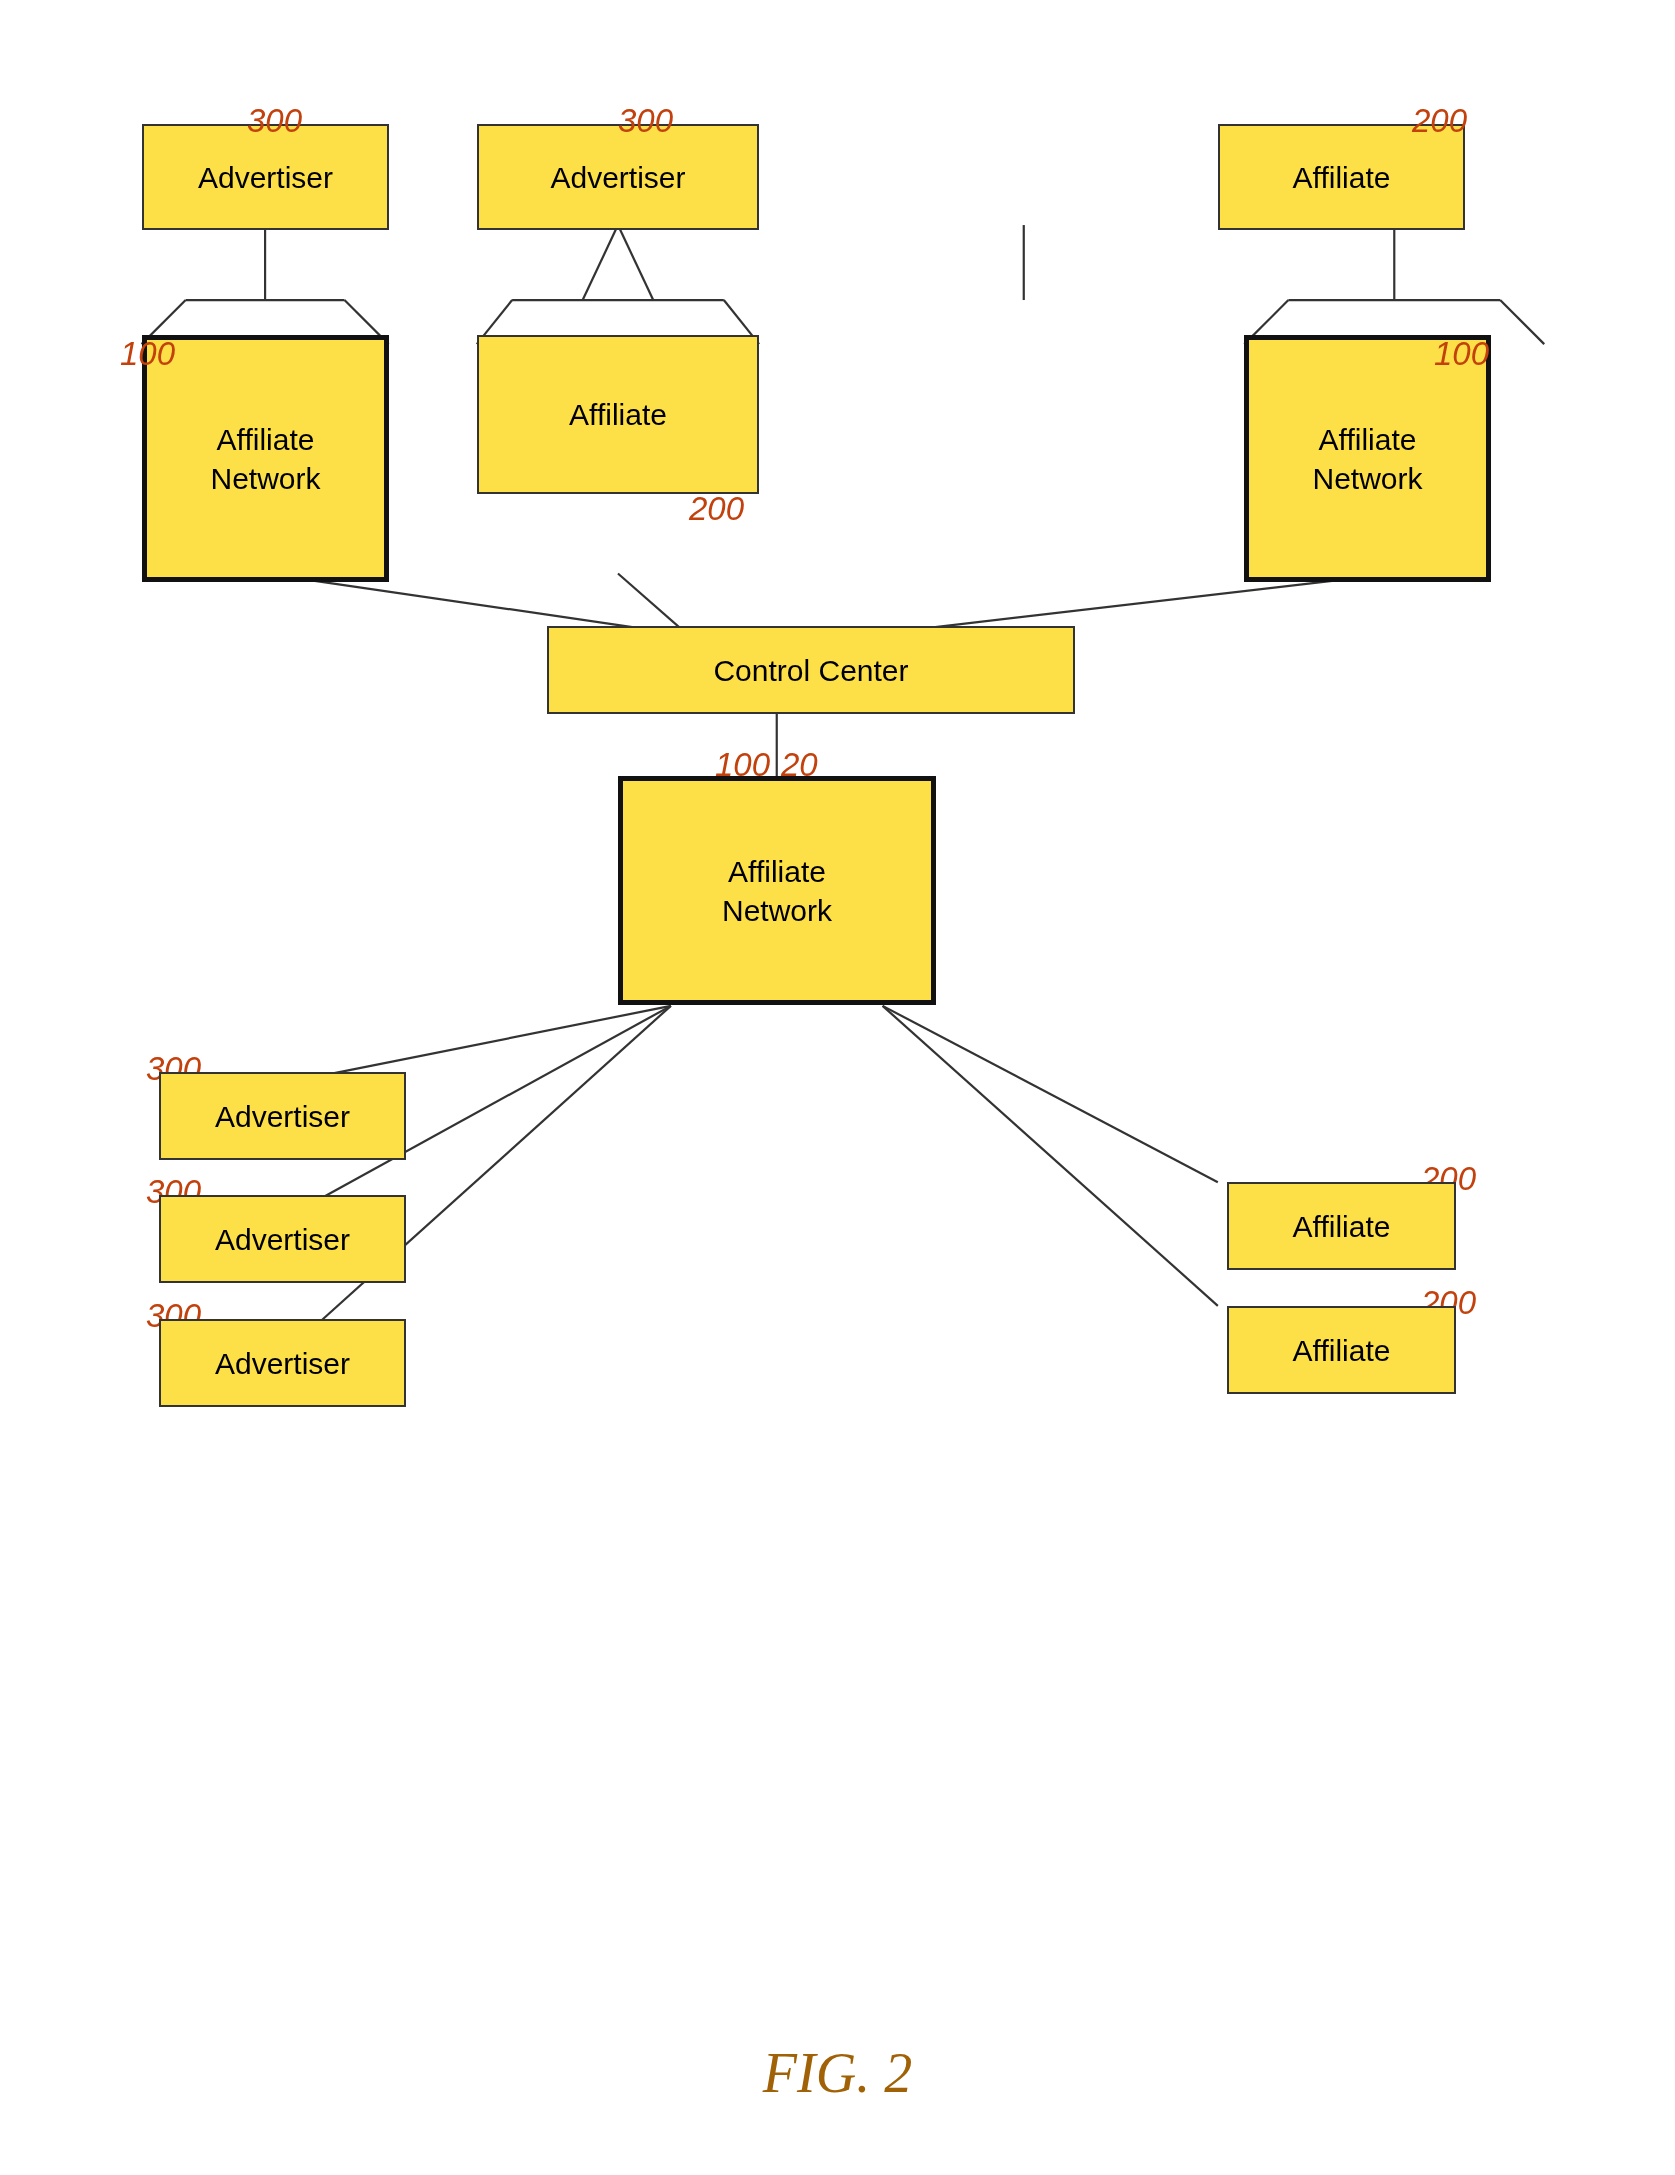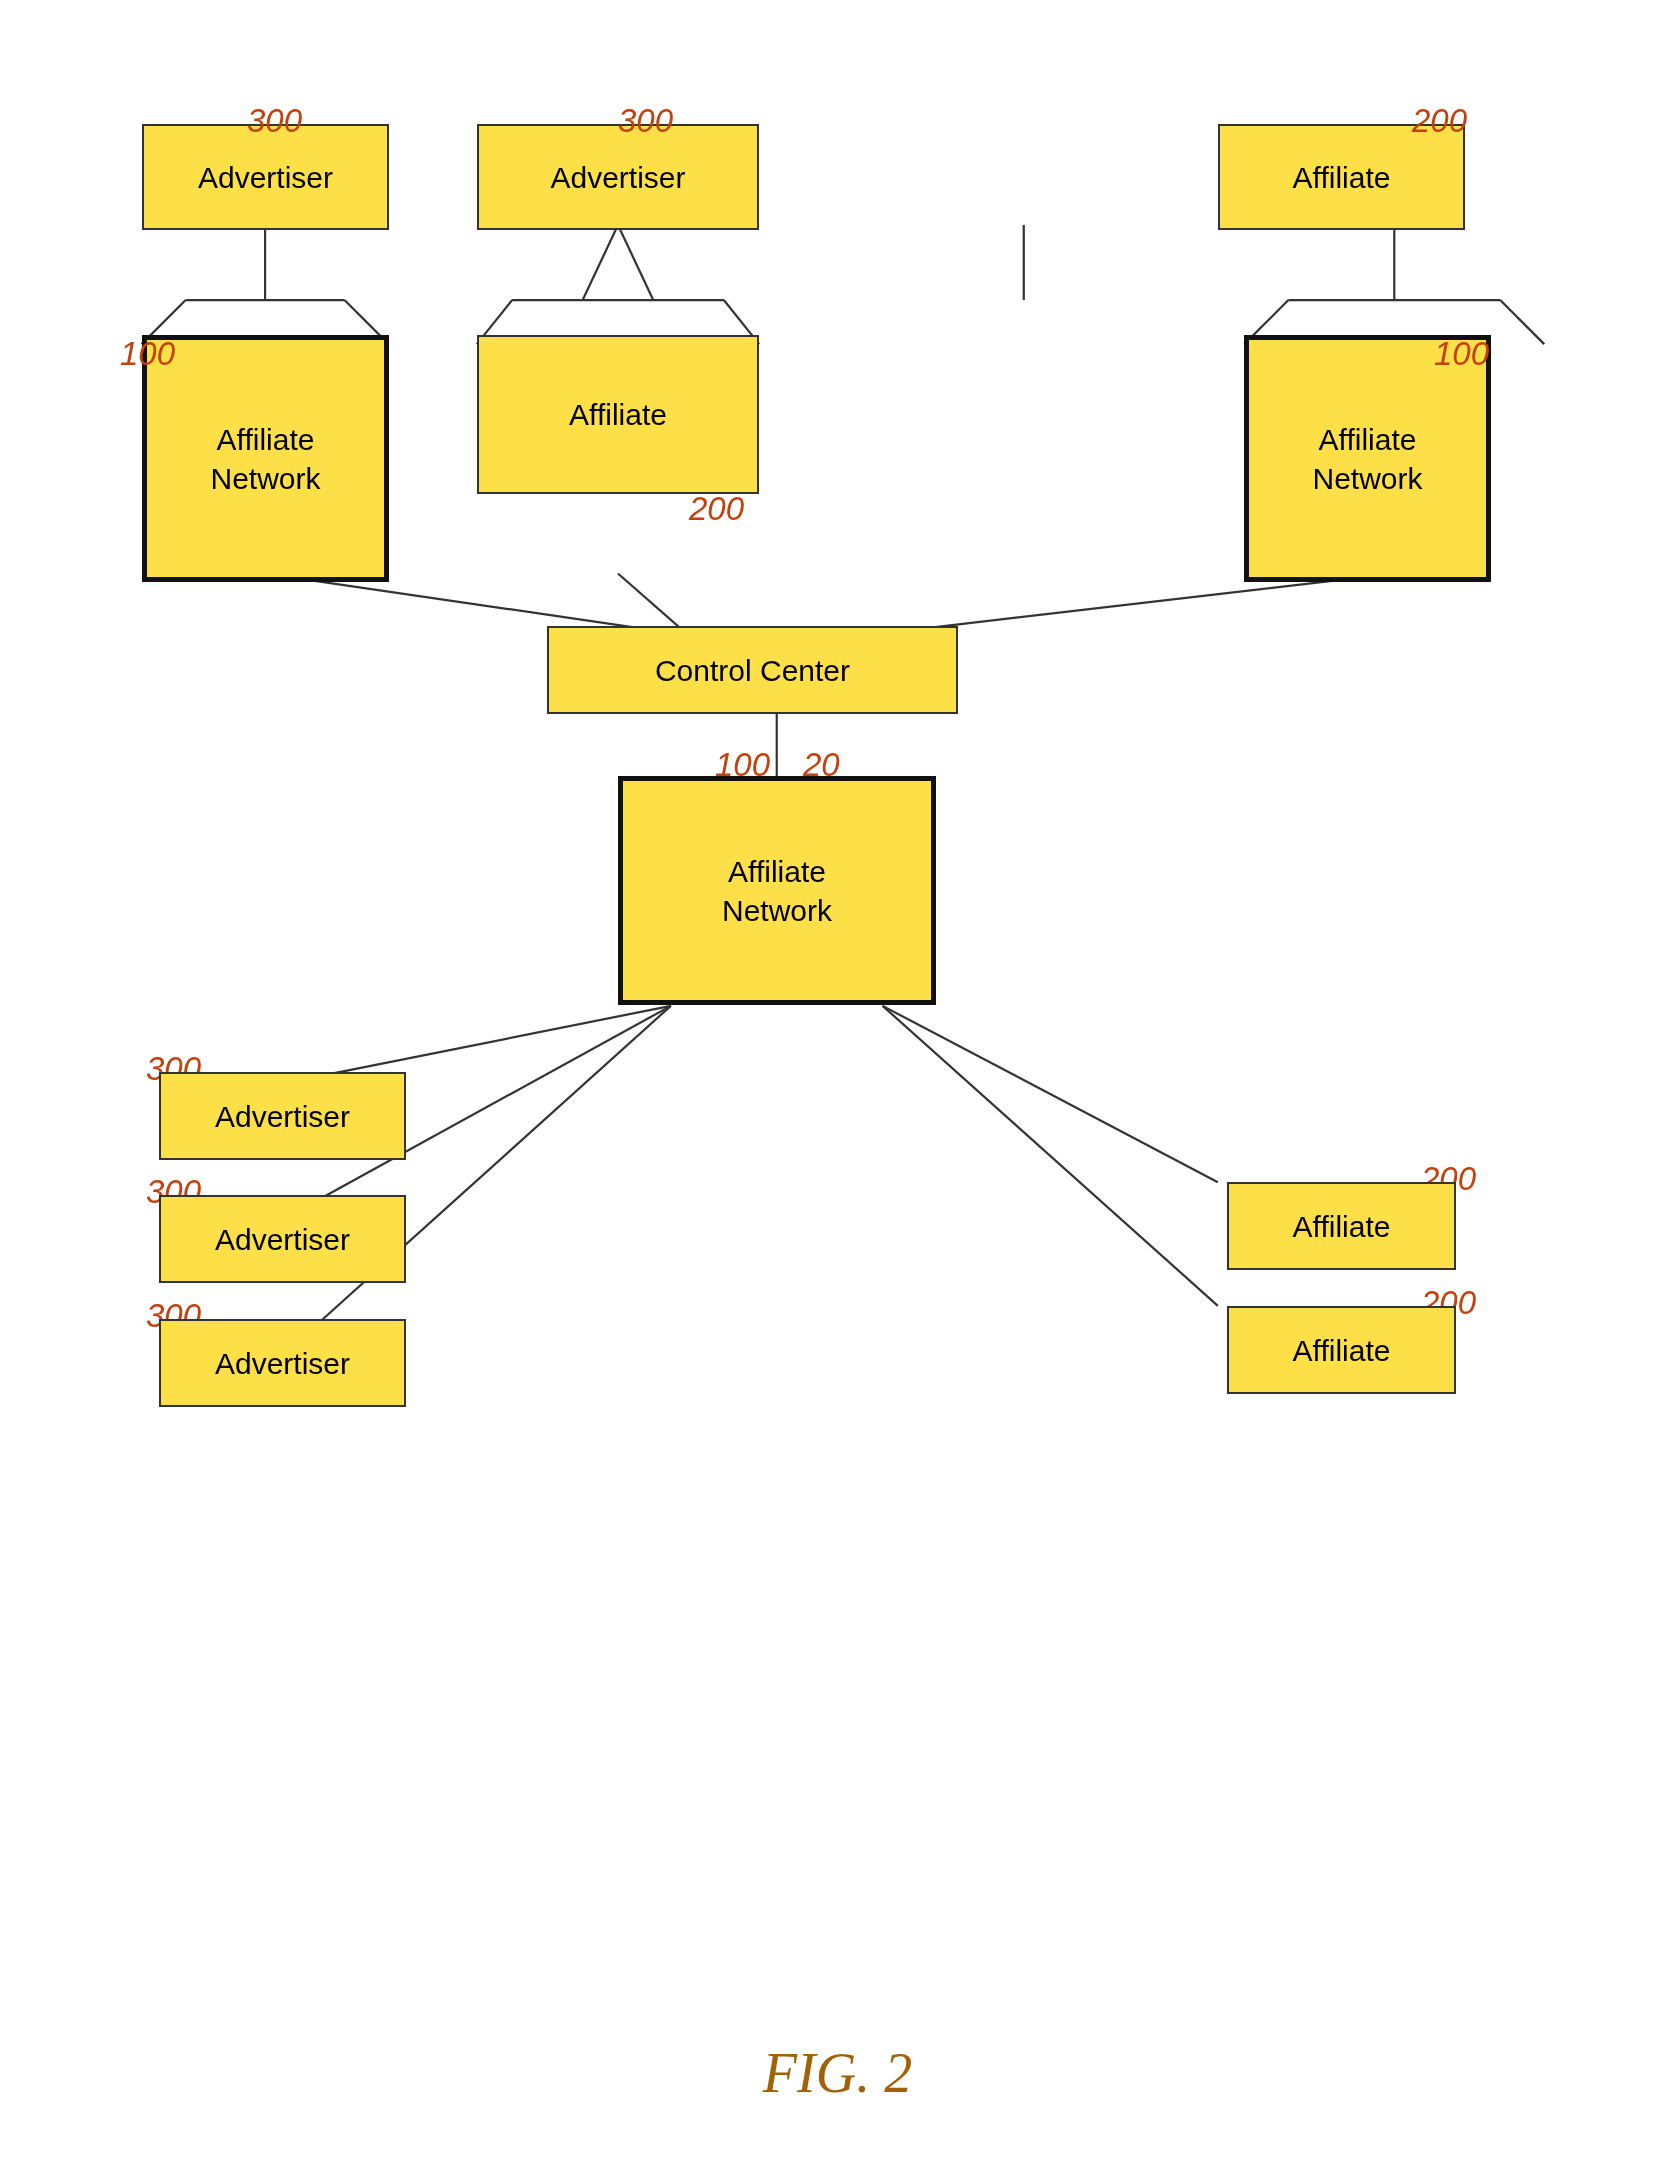--- a/index.html
+++ b/index.html
@@ -139,26 +139,26 @@
   <div class="box box-thin" style="left:406px; top:282px; width:282px; height:159px;">
     <span>Affiliate</span>
   </div>
   <span class="ref-label" style="left:618px; top:437px;">200</span>
 
   <div class="box box-thick" style="left:1173px; top:282px; width:247px; height:247px;">
     <span>Affiliate<br>Network</span>
   </div>
   <span class="ref-label" style="left:1363px; top:282px;">100</span>
 
-  <div class="box box-thin" style="left:476px; top:573px; width:411px; height:88px;">
+  <div class="box box-thin" style="left:476px; top:573px; width:528px; height:88px;">
     <span>Control Center</span>
   </div>
 
   <span class="ref-label" style="left:644px; top:693px;">100</span>
-  <span class="ref-label" style="left:732px; top:693px;">20</span>
+  <span class="ref-label" style="left:710px; top:693px;">20</span>
 
   <div class="box box-thick" style="left:547px; top:723px; width:318px; height:229px;">
     <span>Affiliate<br>Network</span>
   </div>
 
   <span class="ref-label" style="left:75px; top:997px;">300</span>
   <div class="box box-thin" style="left:88px; top:1019px; width:247px; height:88px;">
     <span>Advertiser</span>
   </div>
 

